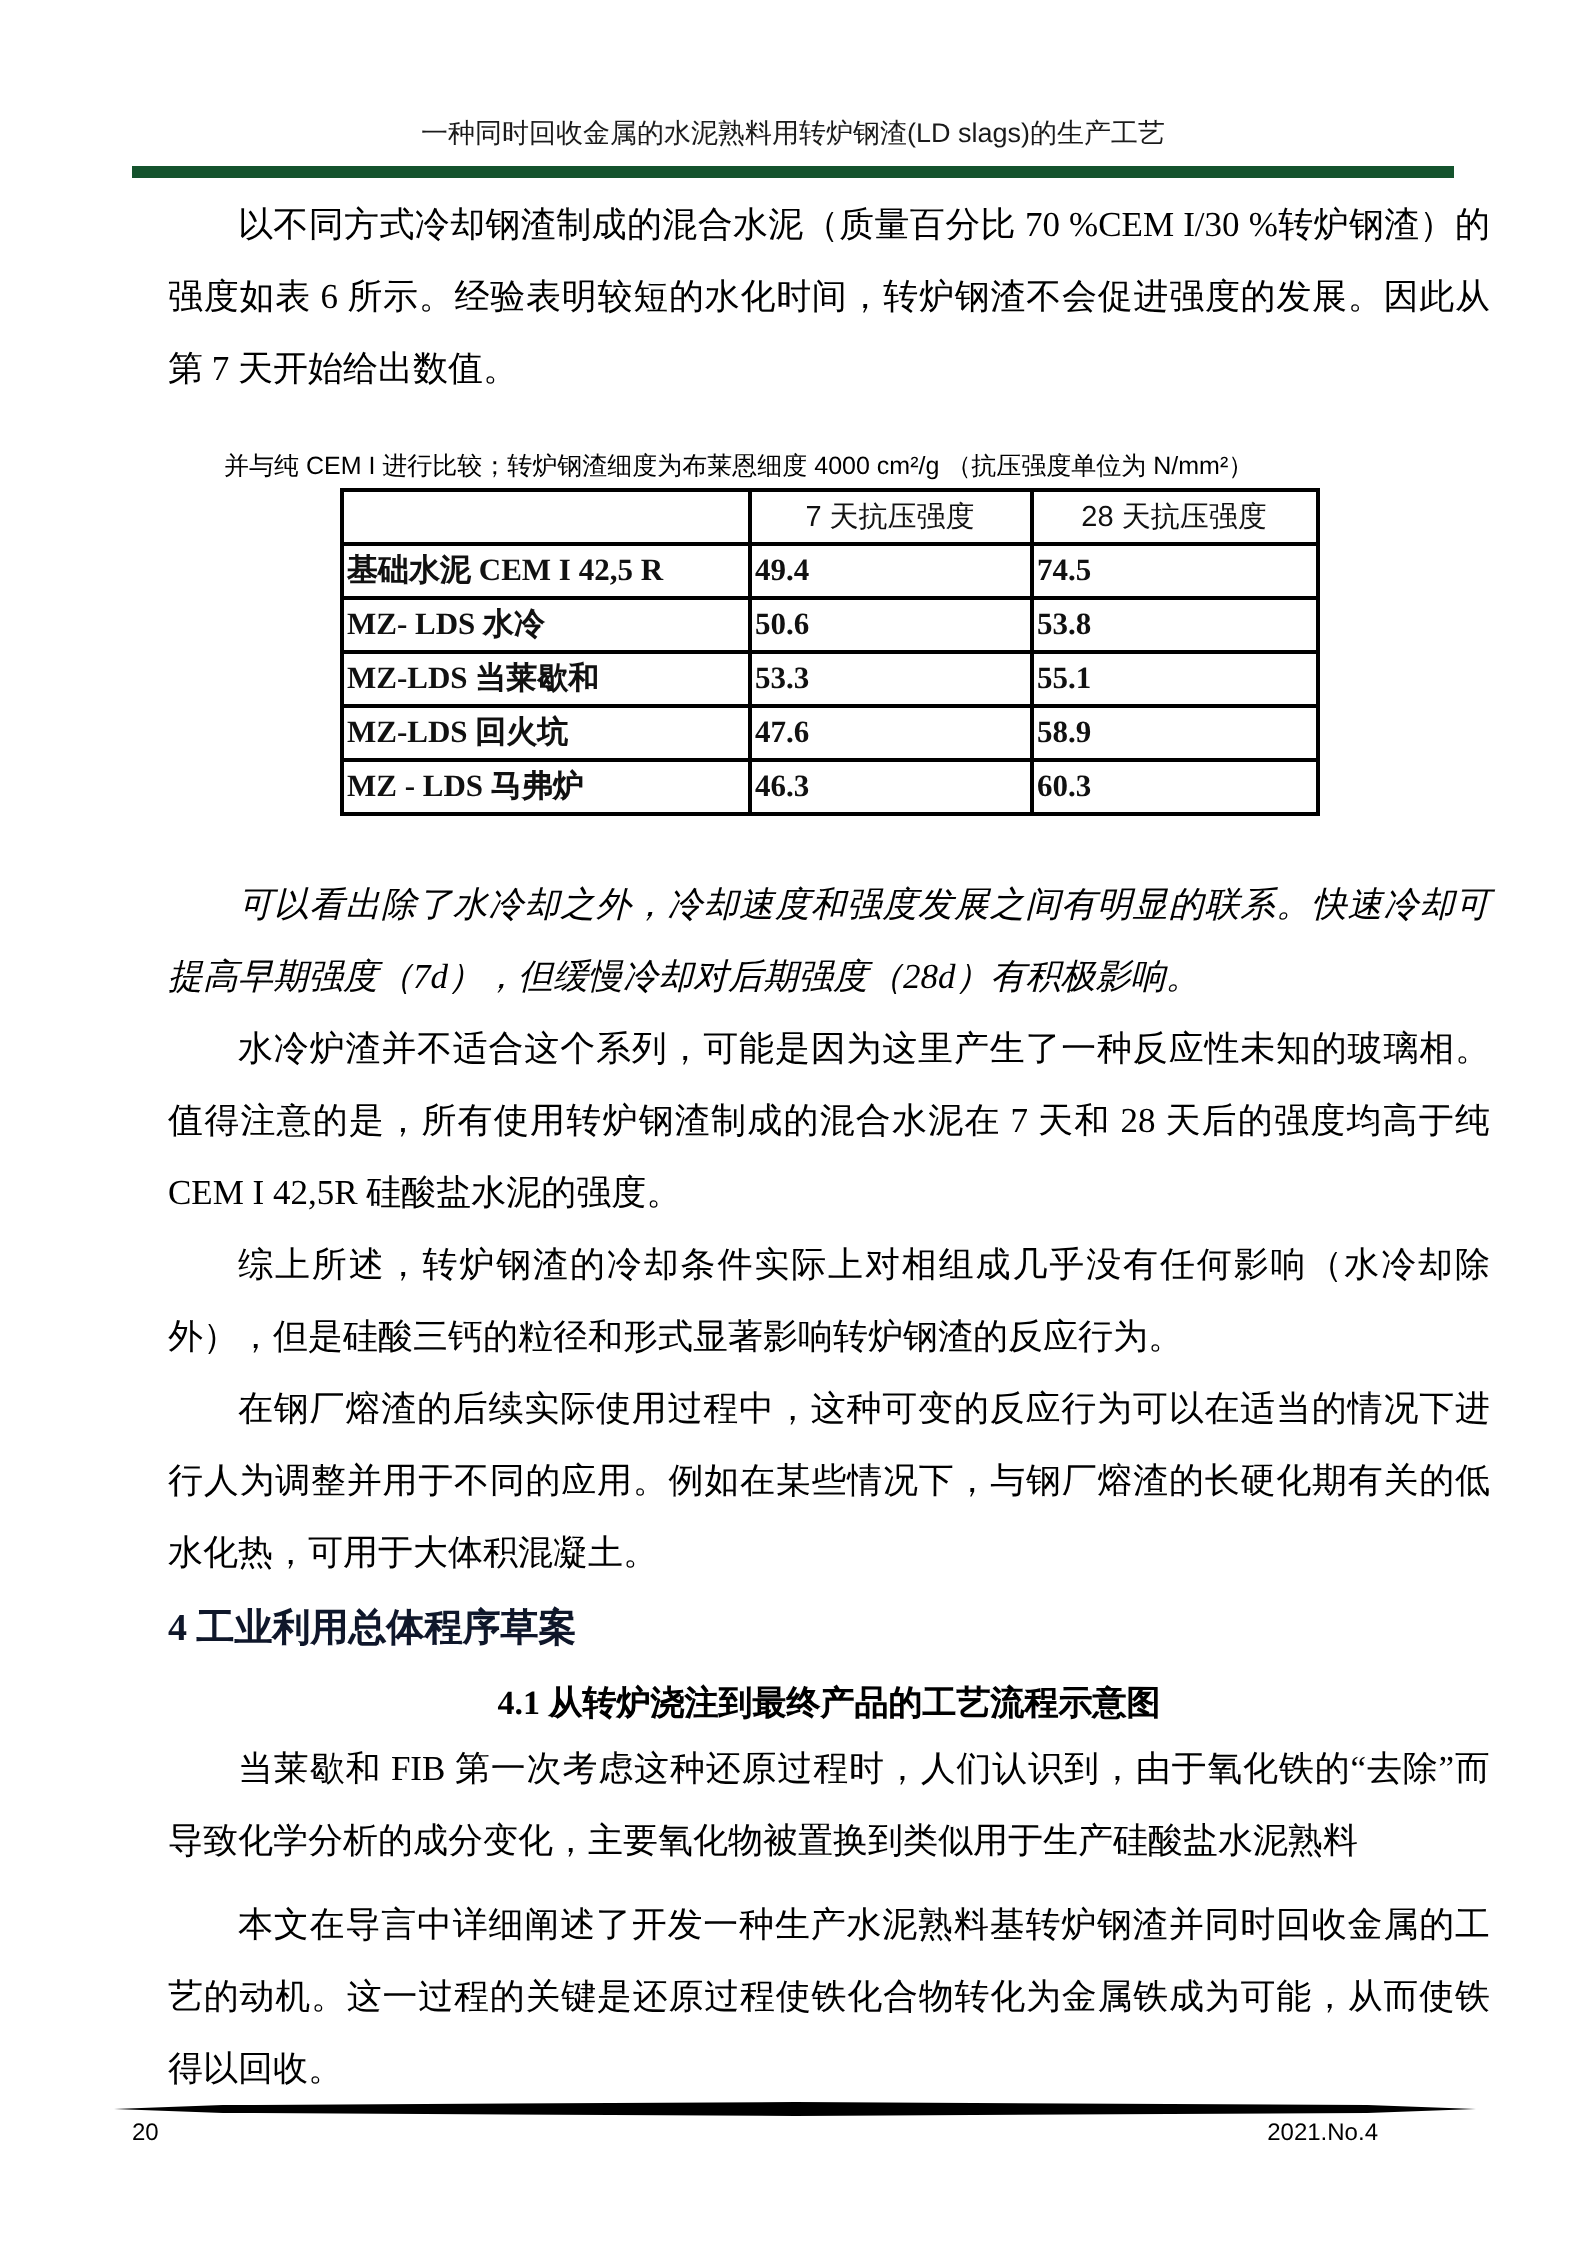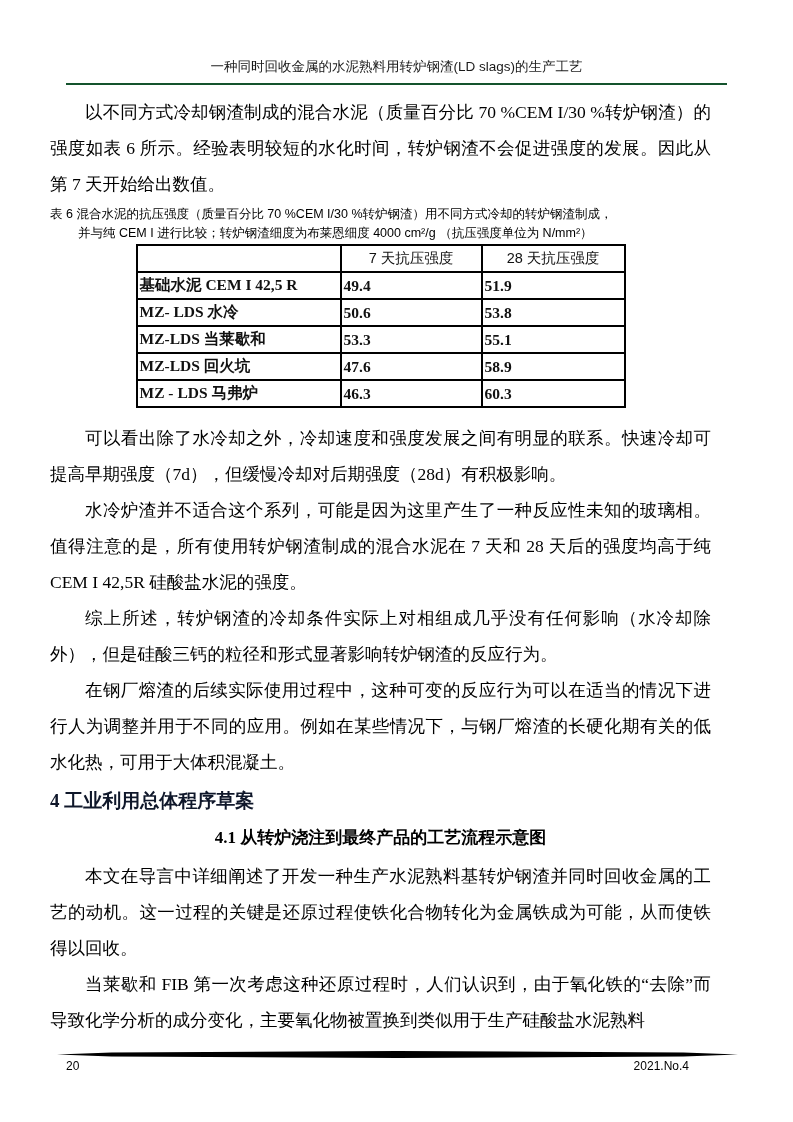--- a/index.html
+++ b/index.html
@@ -14,36 +14,36 @@
   }
   
   .doc-header {
     position: absolute;
     top: 58px; left: 66px; width: 661px;
     text-align: center;
     font-family: "Liberation Sans", sans-serif;
     font-size: 13.5px;
     color: #1a1a1a;
     padding-bottom: 7px;
-    border-bottom: 2px solid #14532d;
+    border-bottom: 6px solid #14532d;
   }
   
   .content {
     position: absolute;
-    top: 94px; left: 50px; width: 661px;
+    top: 94px; left: 84px; width: 661px;
   }
   .para {
     margin: 0;
     font-size: 17.5px;
     line-height: 36px;
     text-align: justify;
     text-indent: 2em;
     color: #000;
   }
-  .para.after-table { margin-top: 12px; }
+  .para.after-table { margin-top: 26px; font-style: italic; }
   .table-caption {
     margin-top: 3px;
     font-family: "Liberation Sans", sans-serif;
     font-size: 12.5px;
     line-height: 18.5px;
     color: #000;
     padding-left: 28px;
     text-indent: -28px;
   }
   table.data-table {
@@ -111,40 +111,40 @@
 
   <div class="doc-header">
     <span>一种同时回收金属的水泥熟料用转炉钢渣(LD slags)的生产工艺</span>
   </div>
 
   <div class="content">
 
     <p class="para">以不同方式冷却钢渣制成的混合水泥（质量百分比 70 %CEM I/30 %转炉钢渣）的强度如表 6 所示。经验表明较短的水化时间，转炉钢渣不会促进强度的发展。因此从第 7 天开始给出数值。</p>
 
     <div class="table-caption">
-      <span>表 6 混合水泥的抗压强度（质量百分比 70 %CEM I/30 %转炉钢渣）用不同方式冷却的转炉钢渣制成，</span><br>
+      <br>
       <span>并与纯 CEM I 进行比较；转炉钢渣细度为布莱恩细度 4000 cm²/g （抗压强度单位为 N/mm²）</span>
     </div>
 
     <table class="data-table">
       <colgroup>
           <col class="c1">
           <col class="c2">
           <col class="c3">
         </colgroup>
       <tbody>
           <tr>
         <th></th>
         <th>7 天抗压强度</th>
         <th>28 天抗压强度</th>
       </tr>
       <tr>
         <td>基础水泥  CEM I 42,5 R</td>
         <td>49.4</td>
-        <td>51.9</td>
+        <td>74.5</td>
       </tr>
       <tr>
         <td>MZ- LDS  水冷</td>
         <td>50.6</td>
         <td>53.8</td>
       </tr>
       <tr>
         <td>MZ-LDS  当莱歇和</td>
         <td>53.3</td>
         <td>55.1</td>
@@ -163,22 +163,22 @@
       </table>
 
     <p class="para after-table">可以看出除了水冷却之外，冷却速度和强度发展之间有明显的联系。快速冷却可提高早期强度（7d），但缓慢冷却对后期强度（28d）有积极影响。</p>
     <p class="para">水冷炉渣并不适合这个系列，可能是因为这里产生了一种反应性未知的玻璃相。值得注意的是，所有使用转炉钢渣制成的混合水泥在 7 天和 28 天后的强度均高于纯 CEM I 42,5R 硅酸盐水泥的强度。</p>
     <p class="para">综上所述，转炉钢渣的冷却条件实际上对相组成几乎没有任何影响（水冷却除外），但是硅酸三钙的粒径和形式显著影响转炉钢渣的反应行为。</p>
     <p class="para">在钢厂熔渣的后续实际使用过程中，这种可变的反应行为可以在适当的情况下进行人为调整并用于不同的应用。例如在某些情况下，与钢厂熔渣的长硬化期有关的低水化热，可用于大体积混凝土。</p>
 
     <h2 class="h1">4 工业利用总体程序草案</h2>
     <h3 class="h2">4.1 从转炉浇注到最终产品的工艺流程示意图</h3>
 
+    <p class="para">当莱歇和 FIB 第一次考虑这种还原过程时，人们认识到，由于氧化铁的“去除”而导致化学分析的成分变化，主要氧化物被置换到类似用于生产硅酸盐水泥熟料</p>
     <p class="para after-heading">本文在导言中详细阐述了开发一种生产水泥熟料基转炉钢渣并同时回收金属的工艺的动机。这一过程的关键是还原过程使铁化合物转化为金属铁成为可能，从而使铁得以回收。</p>
-    <p class="para">当莱歇和 FIB 第一次考虑这种还原过程时，人们认识到，由于氧化铁的“去除”而导致化学分析的成分变化，主要氧化物被置换到类似用于生产硅酸盐水泥熟料</p>
 
   </div>
 
   <div class="footer-rule"></div>
   <div class="footer-text">
     <span class="footer-page">20</span>
     <span class="footer-issue">2021.No.4</span>
   </div>
 
 </div>

